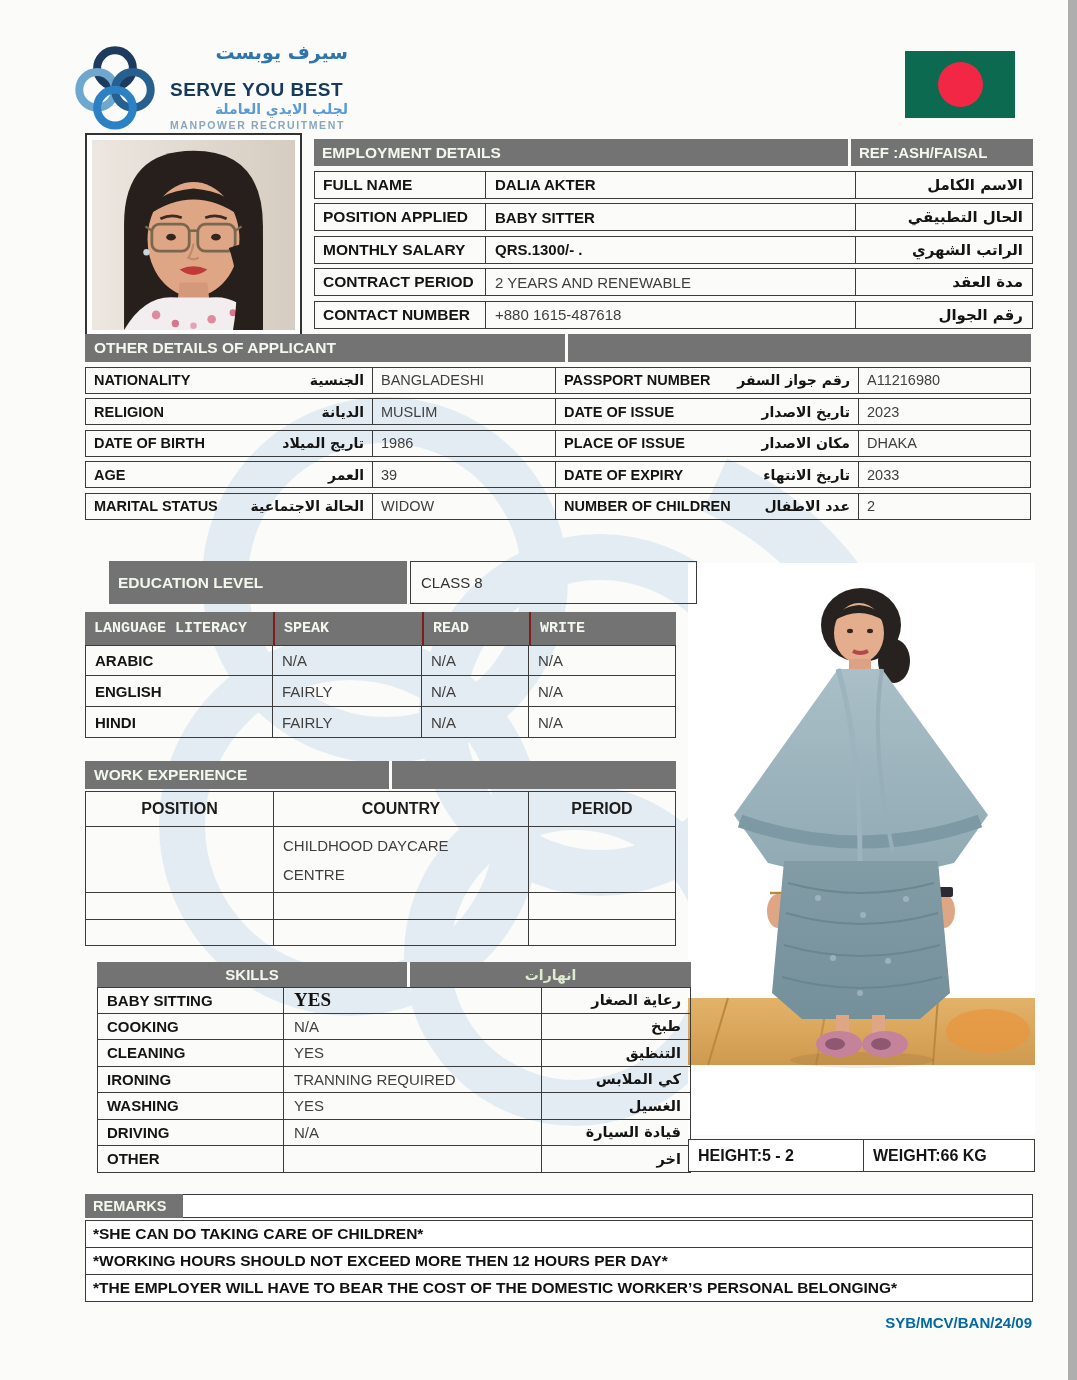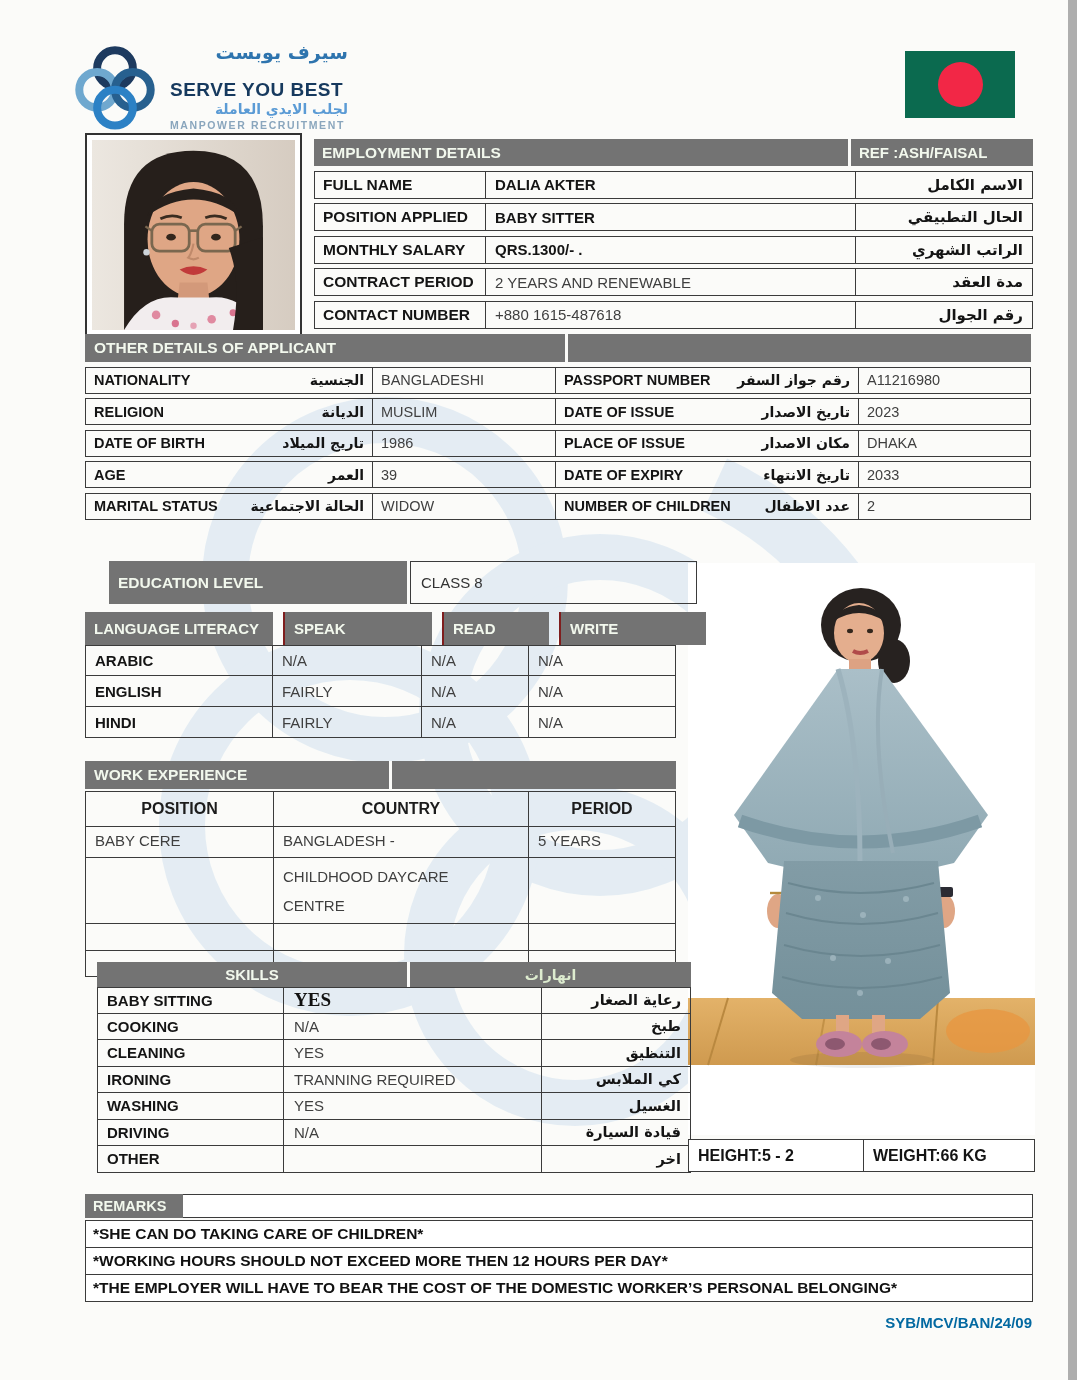--- a/index.html
+++ b/index.html
@@ -54,21 +54,21 @@
   .duo .lbl{font-size:14.5px;}
   .duo .ar{font-size:14px;}
   .other-row .val{font-size:14.5px;padding-left:8px;}
   
   .edu{left:85px;top:561px;width:588px;display:flex;height:43px;z-index:2;margin-left:24px;}
   .edu-label{width:289px;font-size:15.5px;padding-left:9px;display:flex;align-items:center;}
   .edu-gap{width:3px;}
   .edu-value{flex:1;font-size:15px;padding-left:10px;color:#333;}
   
   .lang{left:85px;top:612px;width:591px;z-index:2;}
-  .lang-header{display:grid;grid-template-columns:188px 149px 107px 147px;column-gap:10px;height:33px;}
+  .lang-header{display:grid;grid-template-columns:188px 149px 107px 147px;column-gap:0;height:33px;font-family:Liberation Mono, monospace;}
   .lang-header div{display:flex;align-items:center;padding-left:9px;font-size:15px;border-left:2px solid #7f1d1d;}
   .lang-header div:first-child{border-left:none;}
   .lang-row{display:grid;grid-template-columns:188px 149px 107px 147px;height:31px;}
   .lang-row .lbl{font-size:15px;padding-left:9px;}
   .lang-row .val{font-size:15px;padding-left:9px;}
   
   .work{left:85px;top:761px;width:591px;z-index:2;}
   .work-header{display:flex;height:28px;}
   .work-header-title{width:295px;font-size:15.5px;padding-left:9px;display:flex;align-items:center;}
   .work-header-gap{width:3px;background:#fbfbf9;}
@@ -323,25 +323,20 @@
     <div class="work-header">
       <div class="greenbar work-header-title">WORK EXPERIENCE</div>
       <div class="work-header-gap"></div>
       <div class="greenbar work-header-rest"></div>
     </div>
     <div class="work-cols">
       <div class="cell">POSITION</div>
       <div class="cell">COUNTRY</div>
       <div class="cell">PERIOD</div>
     </div>
-    <div class="work-row row-joined wr1">
-      <div class="cell">BABY CERE</div>
-      <div class="cell">BANGLADESH -</div>
-      <div class="cell">5 YEARS</div>
-    </div>
     <div class="work-row row-joined wr2">
       <div class="cell"></div>
       <div class="cell pre">CHILDHOOD DAYCARE
 CENTRE</div>
       <div class="cell"></div>
     </div>
     <div class="work-row row-joined wr3">
       <div class="cell"></div>
       <div class="cell"></div>
       <div class="cell"></div>

